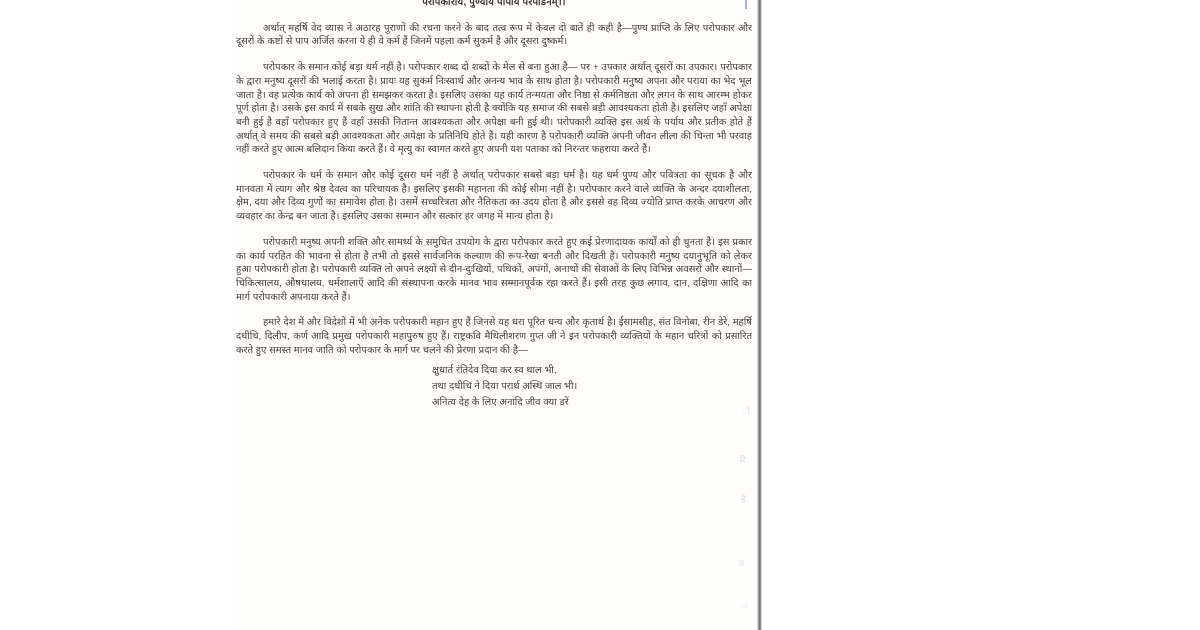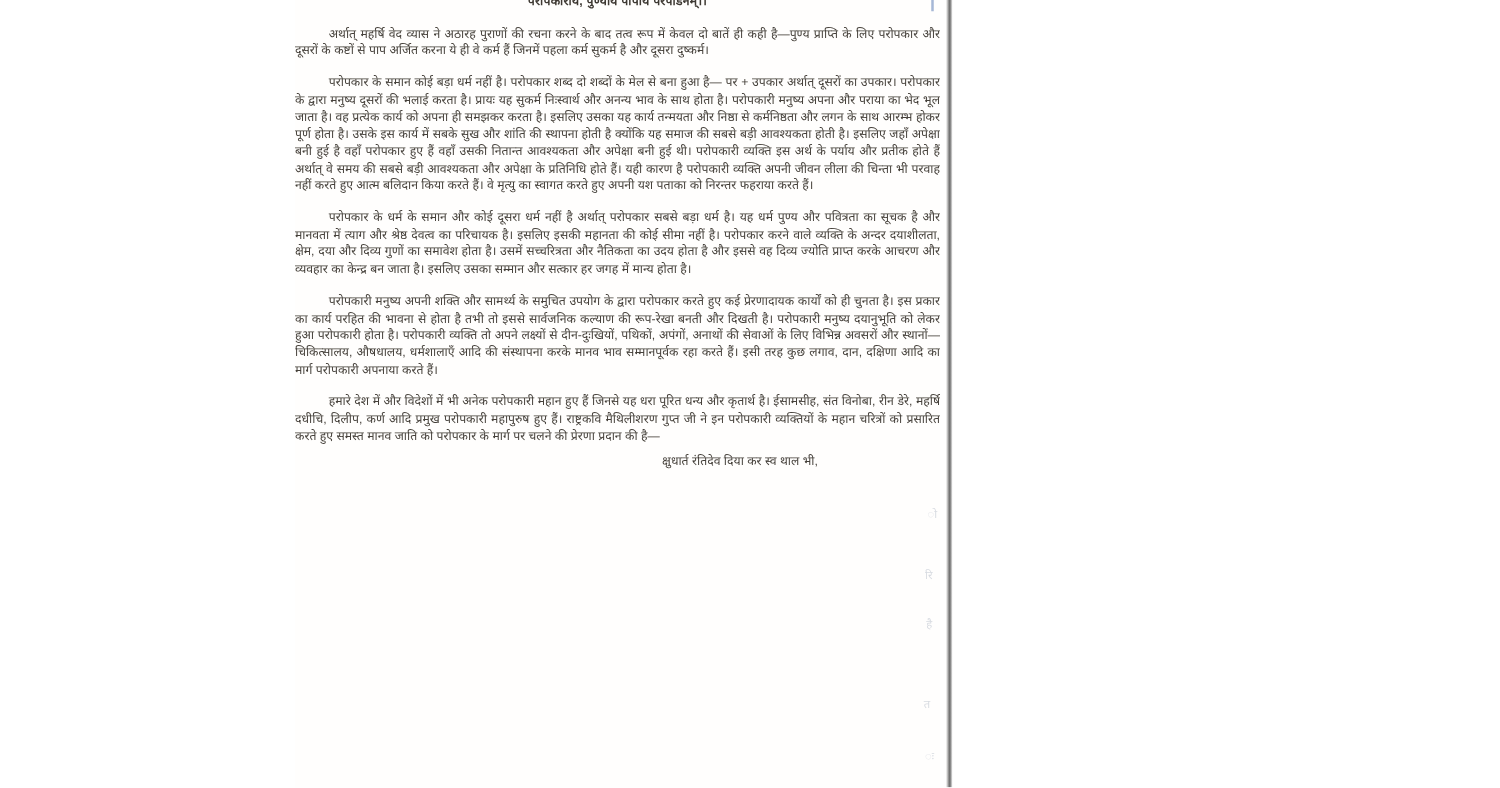--- a/index.html
+++ b/index.html
@@ -36,21 +36,21 @@
     letter-spacing: 0.2px;
     margin: 0 0 4px 0;
     color: #3e3933;
   }
   .para {
     margin: 12px 0 6px 0;
     text-indent: 27px;
   }
   .verse {
     margin: 6px 0 0 196px;
-    text-align: center;
+    text-align: left;
     line-height: 15.8px;
     color: #433e38;
   }
   .verse-line { white-space: nowrap; }
   .page-edge-divider {
     position: absolute;
     left: 757px;
     top: 0;
     width: 5px;
     height: 630px;
@@ -88,20 +88,22 @@
     <div class="shloka">परोपकाराय, पुण्याय पापाय परपीडनम्।।</div>
 
     <p class="para">अर्थात् महर्षि वेद व्यास ने अठारह पुराणों की रचना करने के बाद तत्व रूप में केवल दो बातें ही कही है—पुण्य प्राप्ति के लिए परोपकार और दूसरों के कष्टों से पाप अर्जित करना ये ही वे कर्म हैं जिनमें पहला कर्म सुकर्म है और दूसरा दुष्कर्म।</p>
     <p class="para">परोपकार के समान कोई बड़ा धर्म नहीं है। परोपकार शब्द दो शब्दों के मेल से बना हुआ है— पर + उपकार अर्थात् दूसरों का उपकार। परोपकार के द्वारा मनुष्य दूसरों की भलाई करता है। प्रायः यह सुकर्म निःस्वार्थ और अनन्य भाव के साथ होता है। परोपकारी मनुष्य अपना और पराया का भेद भूल जाता है। वह प्रत्येक कार्य को अपना ही समझकर करता है। इसलिए उसका यह कार्य तन्मयता और निष्ठा से कर्मनिष्ठता और लगन के साथ आरम्भ होकर पूर्ण होता है। उसके इस कार्य में सबके सुख और शांति की स्थापना होती है क्योंकि यह समाज की सबसे बड़ी आवश्यकता होती है। इसलिए जहाँ अपेक्षा बनी हुई है वहाँ परोपकार हुए हैं वहाँ उसकी नितान्त आवश्यकता और अपेक्षा बनी हुई थी। परोपकारी व्यक्ति इस अर्थ के पर्याय और प्रतीक होते हैं अर्थात् वे समय की सबसे बड़ी आवश्यकता और अपेक्षा के प्रतिनिधि होते हैं। यही कारण है परोपकारी व्यक्ति अपनी जीवन लीला की चिन्ता भी परवाह नहीं करते हुए आत्म बलिदान किया करते हैं। वे मृत्यु का स्वागत करते हुए अपनी यश पताका को निरन्तर फहराया करते हैं।</p>
     <p class="para">परोपकार के धर्म के समान और कोई दूसरा धर्म नहीं है अर्थात् परोपकार सबसे बड़ा धर्म है। यह धर्म पुण्य और पवित्रता का सूचक है और मानवता में त्याग और श्रेष्ठ देवत्व का परिचायक है। इसलिए इसकी महानता की कोई सीमा नहीं है। परोपकार करने वाले व्यक्ति के अन्दर दयाशीलता, क्षेम, दया और दिव्य गुणों का समावेश होता है। उसमें सच्चरित्रता और नैतिकता का उदय होता है और इससे वह दिव्य ज्योति प्राप्त करके आचरण और व्यवहार का केन्द्र बन जाता है। इसलिए उसका सम्मान और सत्कार हर जगह में मान्य होता है।</p>
     <p class="para">परोपकारी मनुष्य अपनी शक्ति और सामर्थ्य के समुचित उपयोग के द्वारा परोपकार करते हुए कई प्रेरणादायक कार्यों को ही चुनता है। इस प्रकार का कार्य परहित की भावना से होता है तभी तो इससे सार्वजनिक कल्याण की रूप-रेखा बनती और दिखती है। परोपकारी मनुष्य दयानुभूति को लेकर हुआ परोपकारी होता है। परोपकारी व्यक्ति तो अपने लक्ष्यों से दीन-दुःखियों, पथिकों, अपंगों, अनाथों की सेवाओं के लिए विभिन्न अवसरों और स्थानों—चिकित्सालय, औषधालय, धर्मशालाएँ आदि की संस्थापना करके मानव भाव सम्मानपूर्वक रहा करते हैं। इसी तरह कुछ लगाव, दान, दक्षिणा आदि का मार्ग परोपकारी अपनाया करते हैं।</p>
     <p class="para">हमारे देश में और विदेशों में भी अनेक परोपकारी महान हुए हैं जिनसे यह धरा पूरित धन्य और कृतार्थ है। ईसामसीह, संत विनोबा, रीन डेरे, महर्षि दधीचि, दिलीप, कर्ण आदि प्रमुख परोपकारी महापुरुष हुए हैं। राष्ट्रकवि मैथिलीशरण गुप्त जी ने इन परोपकारी व्यक्तियों के महान चरित्रों को प्रसारित करते हुए समस्त मानव जाति को परोपकार के मार्ग पर चलने की प्रेरणा प्रदान की है—</p>
 
     <div class="verse">
       <div class="verse-line">क्षुधार्त रंतिदेव दिया कर स्व थाल भी,</div>
+      <div class="verse-line">तथा दधीचि ने दिया परार्थ अस्थि जाल भी।</div>
+      <div class="verse-line">अनित्य देह के लिए अनादि जीव क्या डरें</div>
     </div>
   </div>
 
   <div class="page-edge-divider"></div>
   <div class="blue-tick"></div>
 
   <span class="margin-mark mm0">ो</span>
   <span class="margin-mark mm1">रि</span>
   <span class="margin-mark mm2">है</span>
   <span class="margin-mark mm3">त</span>

